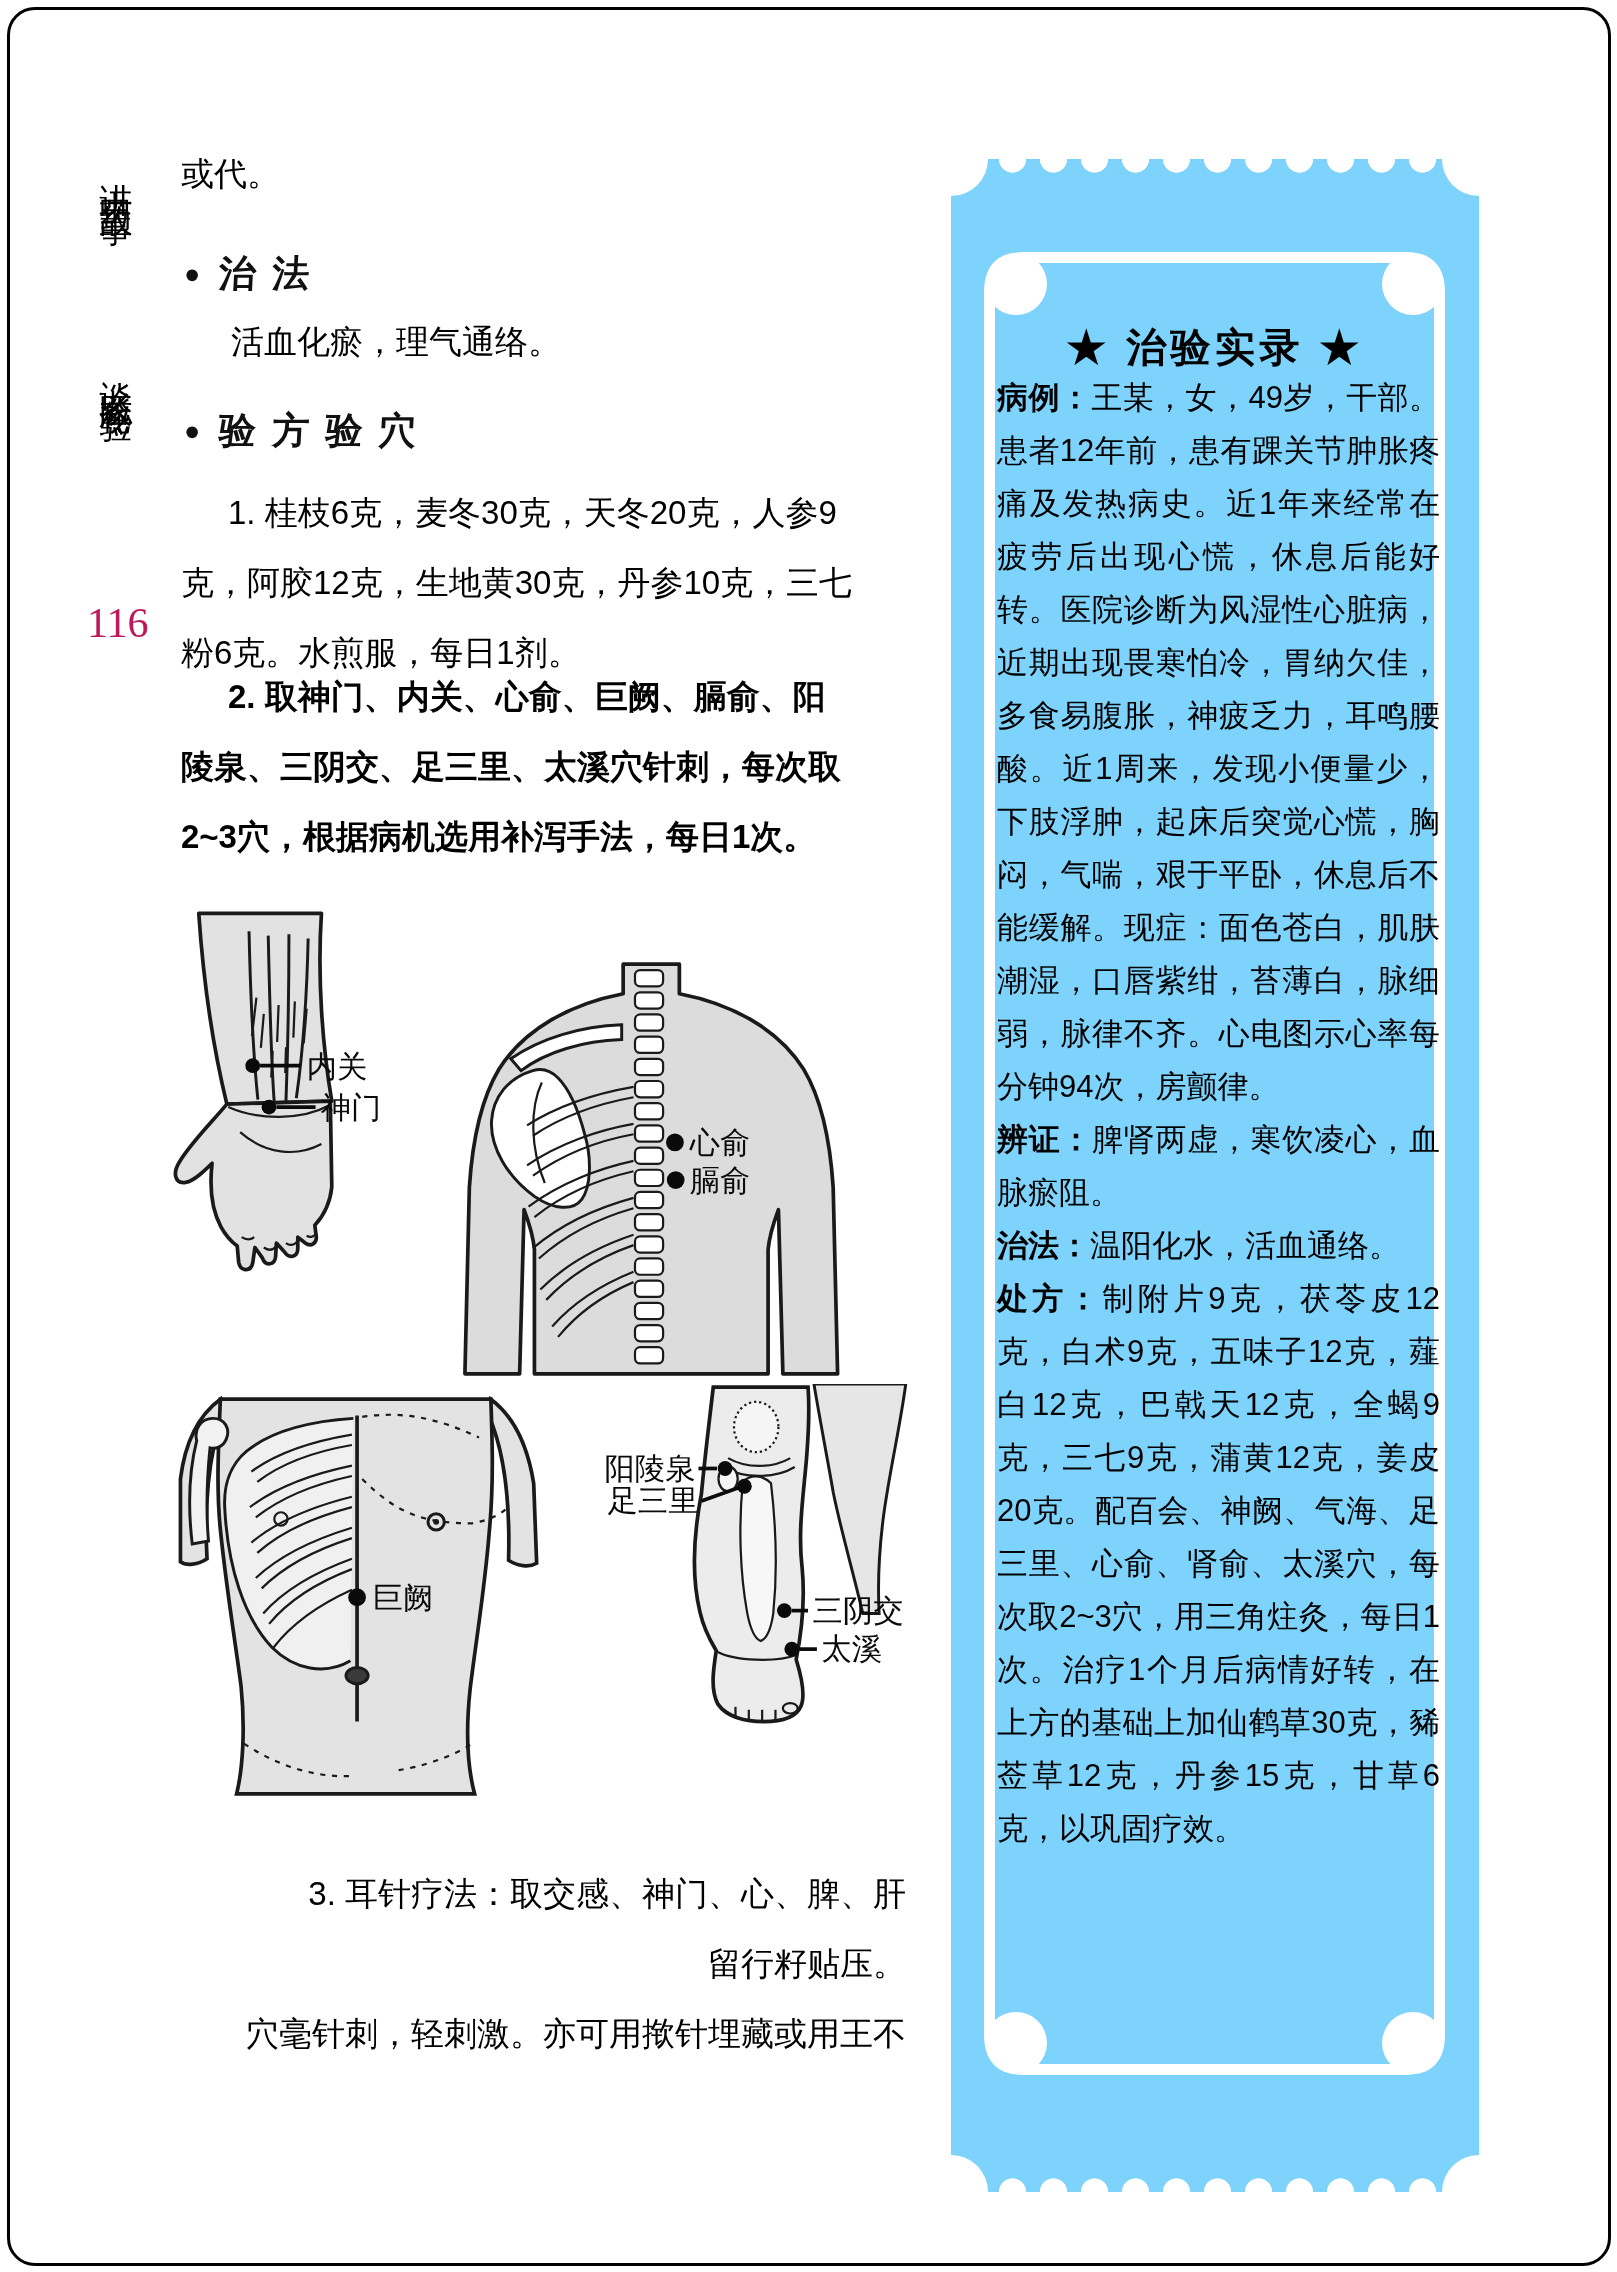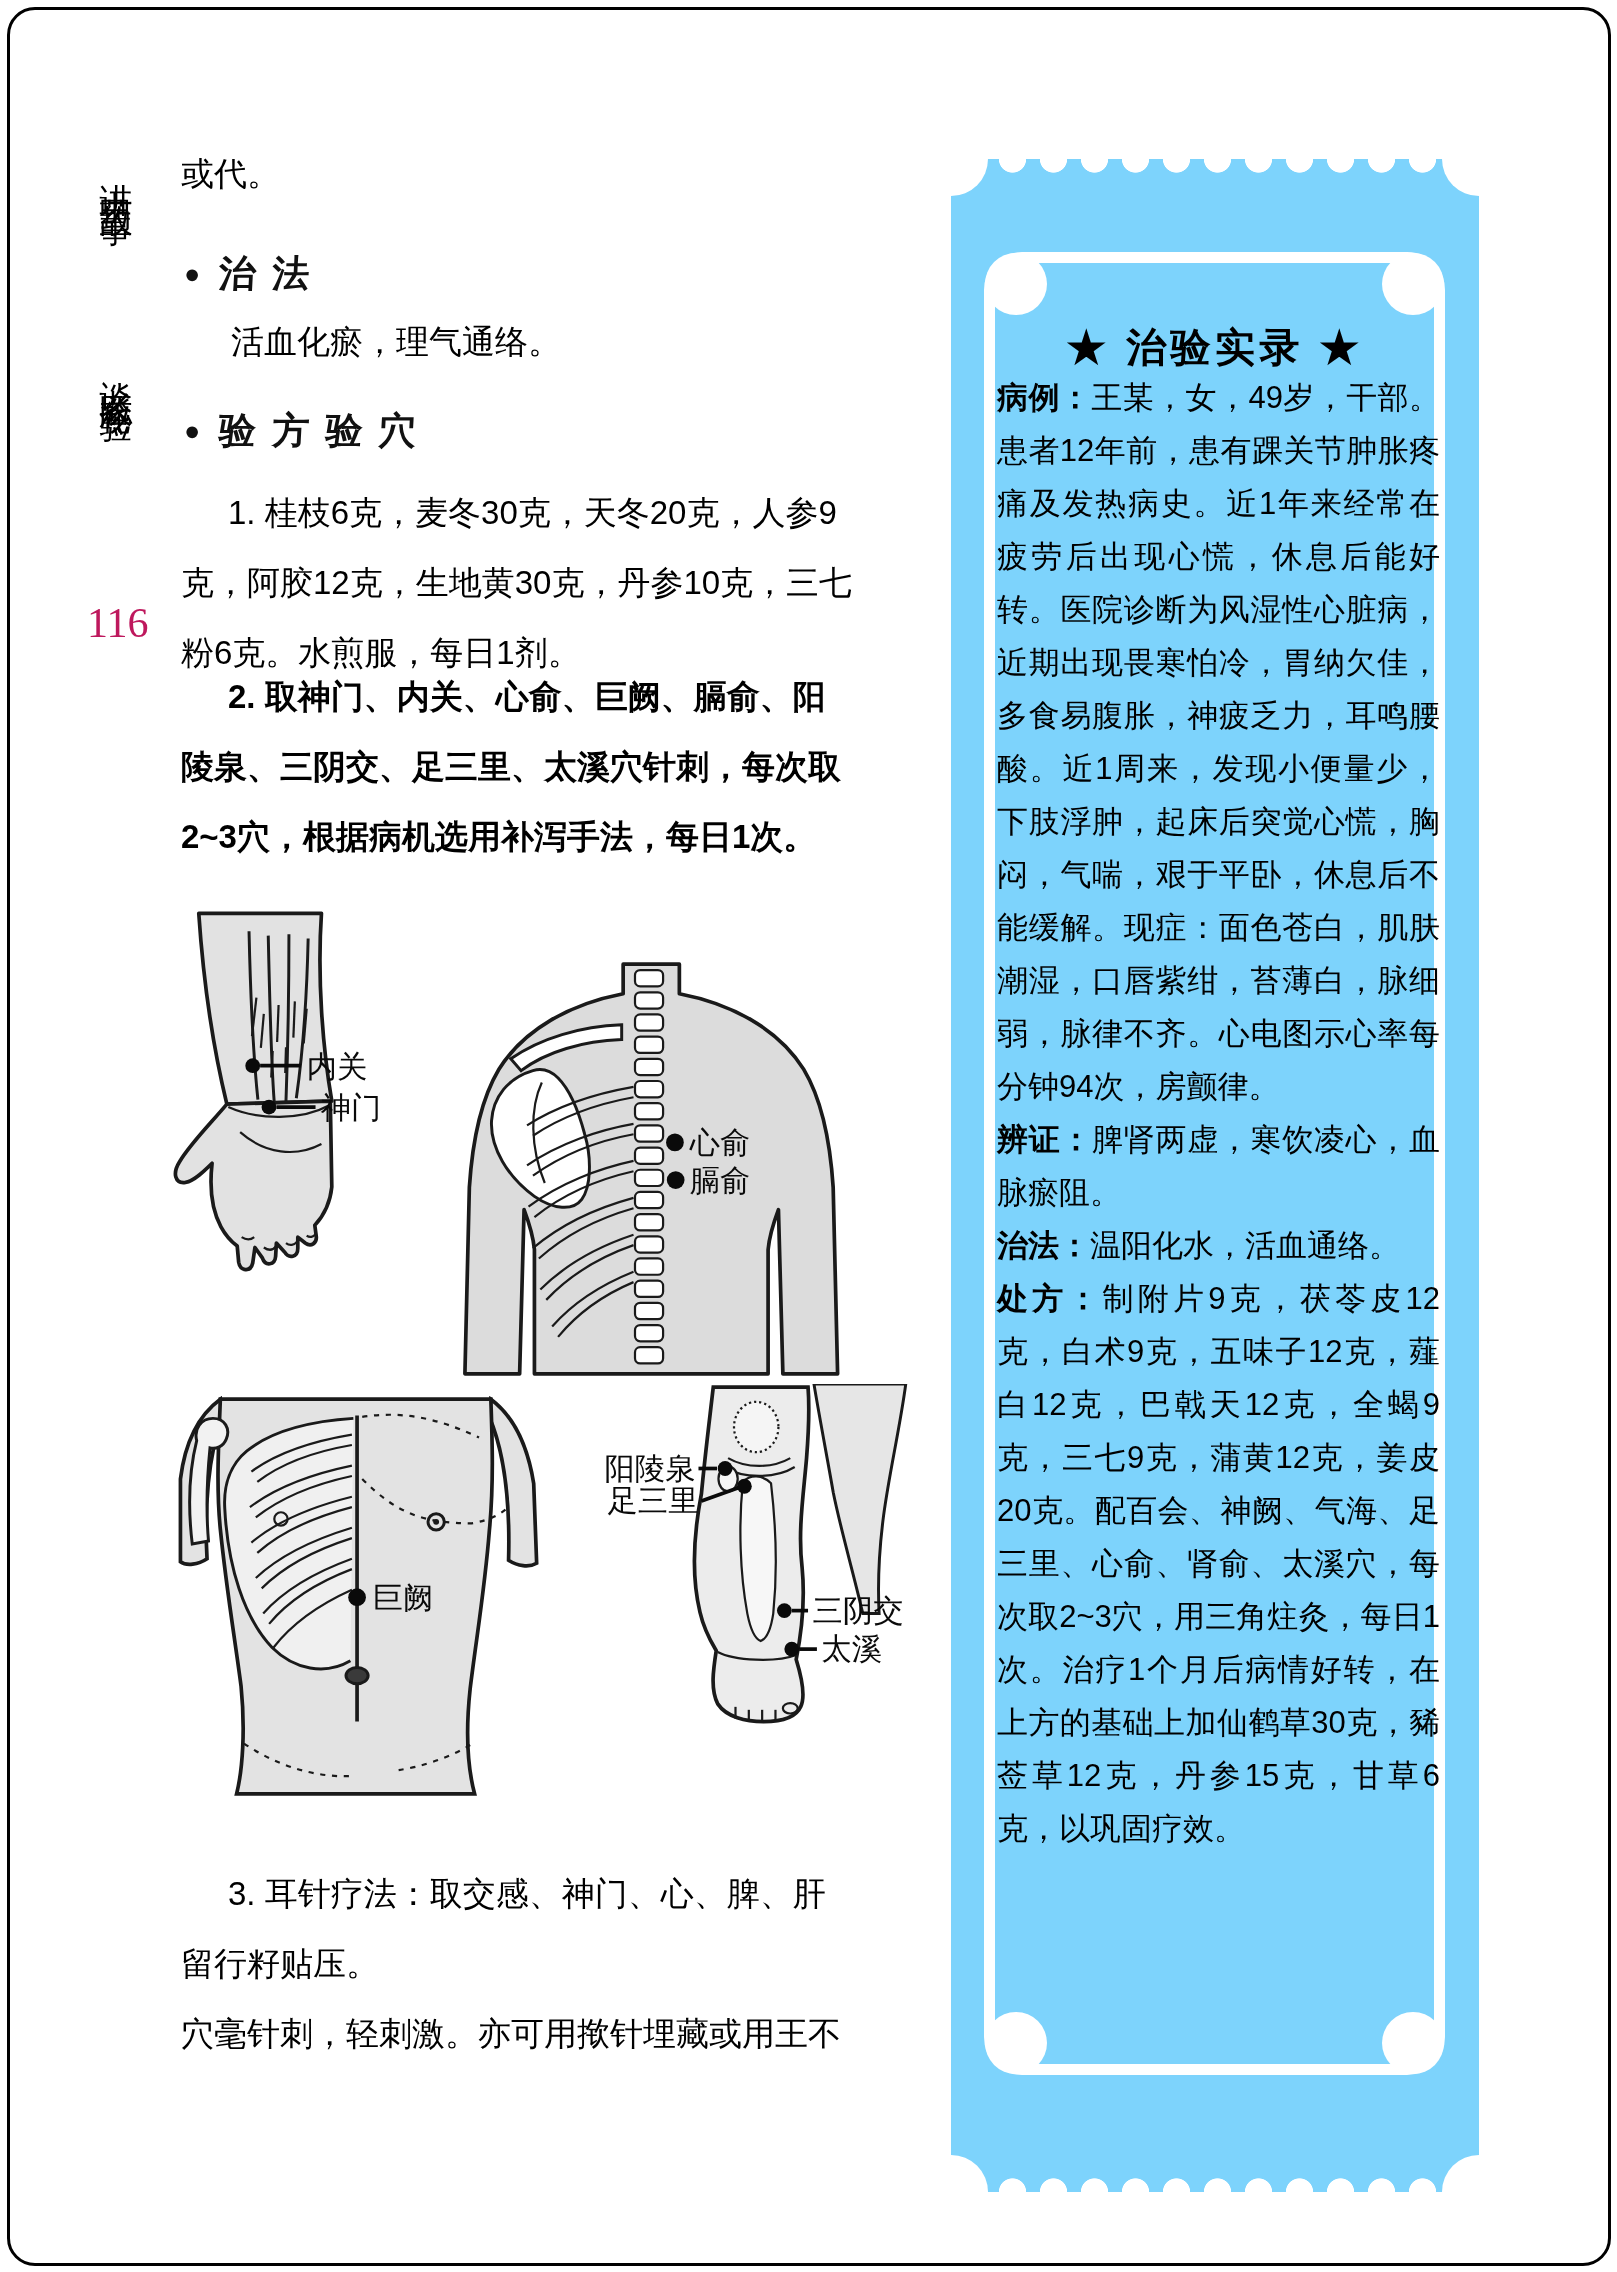--- a/index.html
+++ b/index.html
@@ -33,21 +33,21 @@
     letter-spacing:16.3px; transform:skewX(-3deg);
   }
   #sec1-heading { left:184px; top:249px; }
   #sec1-body { left:231px; top:320px; }
   #sec2-heading { left:184px; top:406px; }
   .num-para { position:absolute; left:181px; width:725px; font-size:33px; color:#000; }
   .num-para div { height:70px; line-height:70px; white-space:nowrap; }
   .num-para div:first-of-type { padding-left:47px; }
   #para1 { top:478px; }
   #para2 { top:662px;font-weight:bold; }
-  #para3 { top:1859px; }
+  #para3 { top:1859px;text-align:right; }
   
   .fig { position:absolute; }
   #fig-arm   { left:169px;  top:909px; width:231px; height:371px; }
   #fig-back  { left:459px;  top:961px; width:386px; height:416px; }
   #fig-torso { left:176px;  top:1396px; width:371px; height:401px; }
   #fig-leg   { left:583px;  top:1384px; width:342px; height:357px; }
   .fl { font-family:"Liberation Serif", serif; font-size:41px; fill:#0a0a0a; }
   
   .ticket {
     position:absolute; left:951px; top:159px; width:528px; height:2033px;

